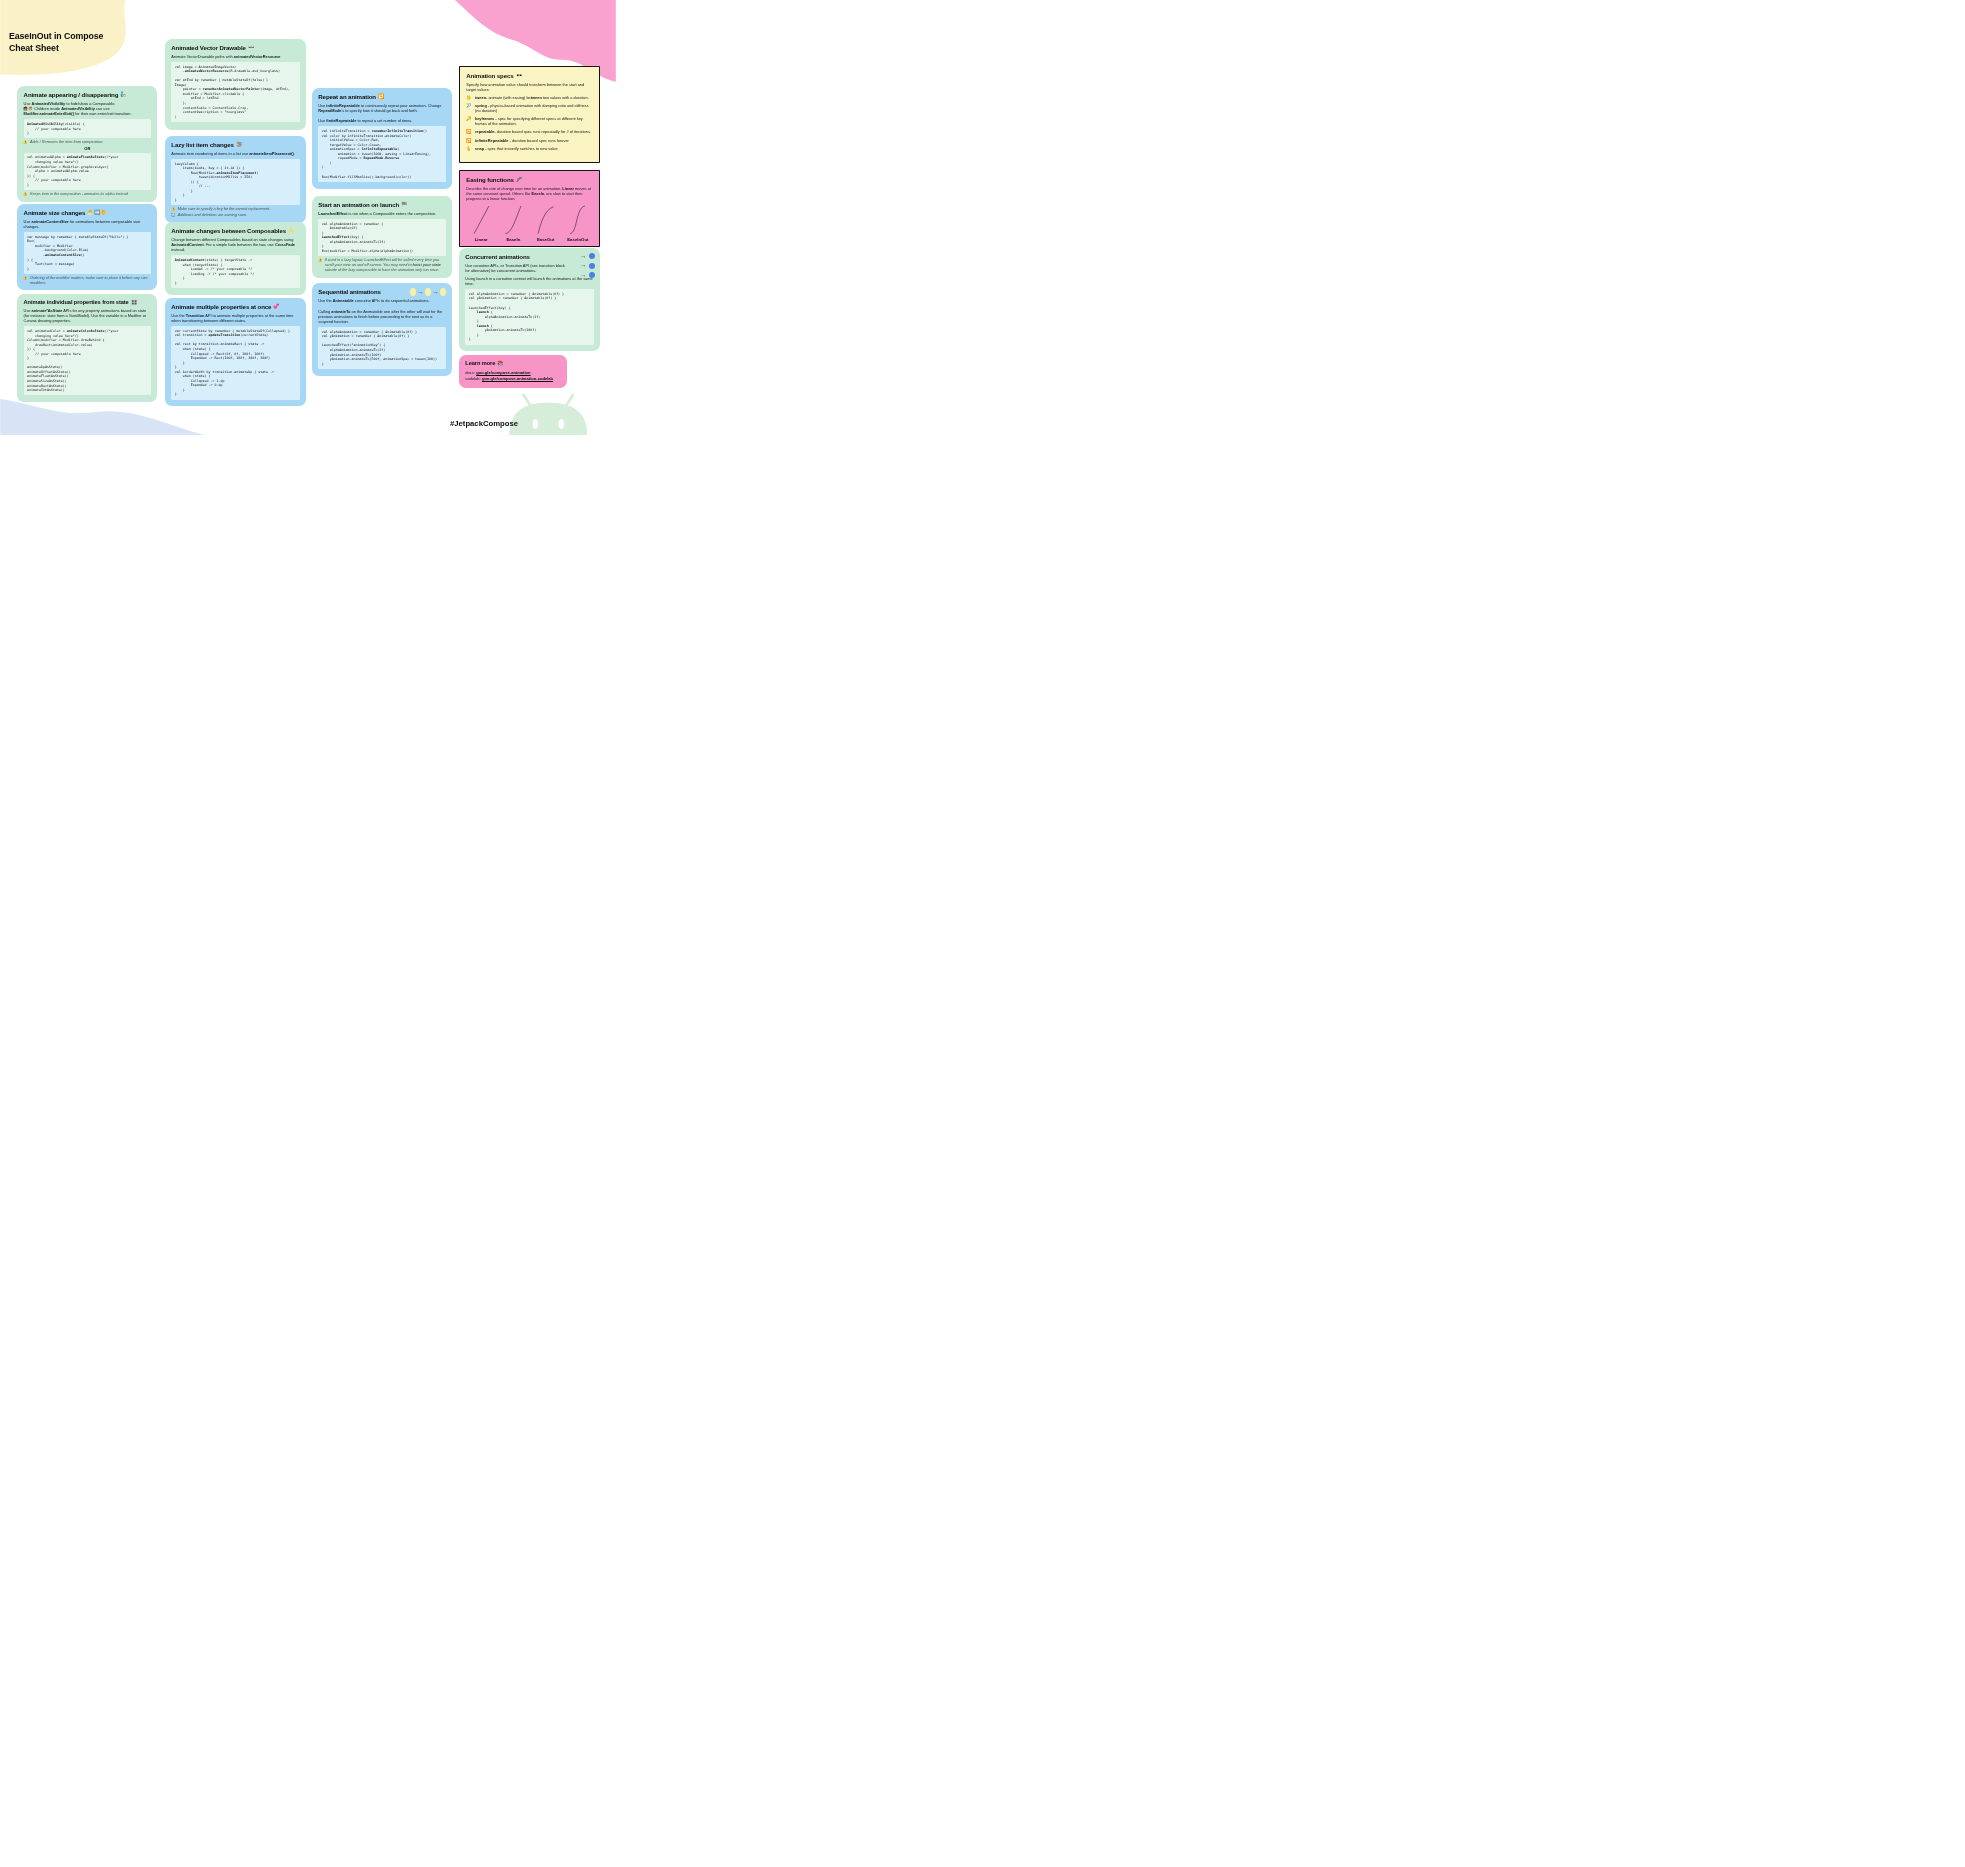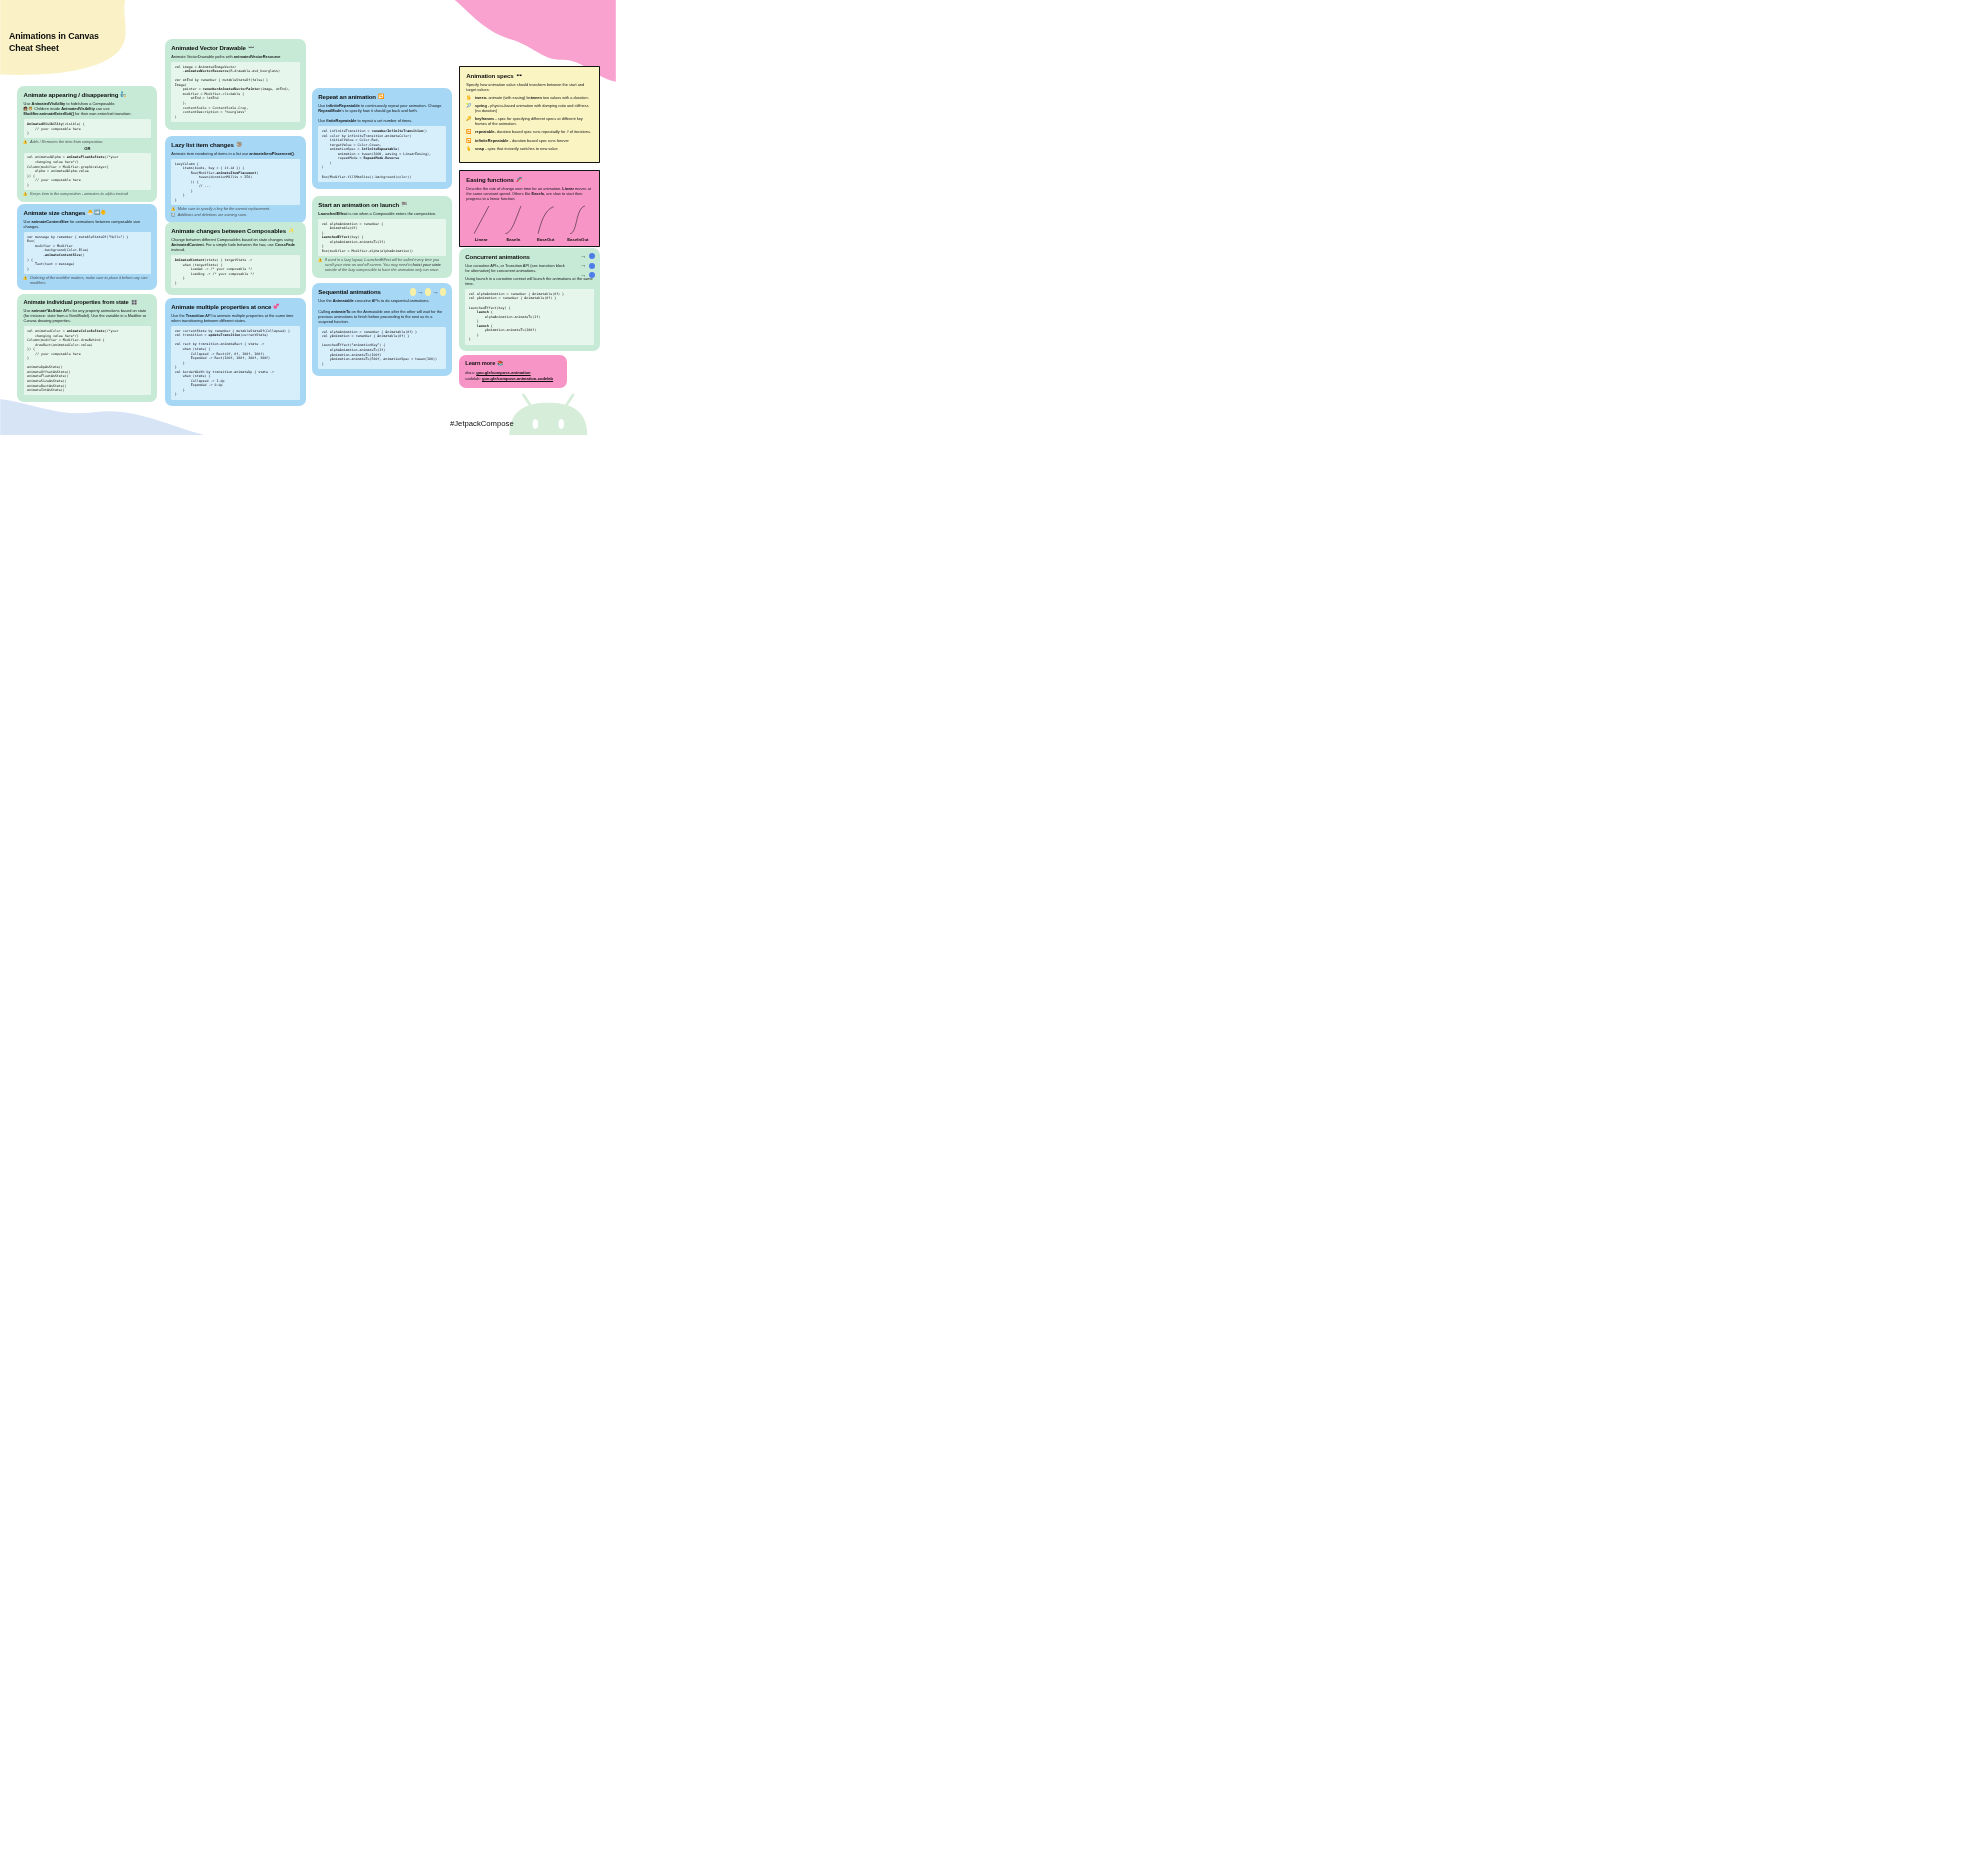--- a/index.html
+++ b/index.html
@@ -1,21 +1,21 @@
 <!DOCTYPE html>
 <html style="font-size:6.3px"><head>
 <meta charset="utf-8">
 <style>
   html,body{margin:0;padding:0;}
   body{width:616px;height:435px;position:relative;background:#ffffff;overflow:hidden;
        font-family:"Liberation Sans",sans-serif;color:#17181a;}
   svg.bg{position:absolute;left:0;top:0;z-index:0;}
   .page-title{position:absolute;left:9px;top:25px;z-index:3;font-size:8.8px;font-weight:700;
       line-height:1.32;letter-spacing:-0.1px;color:#0c0c0c;white-space:pre-line;}
-  .hashtag{position:absolute;left:450px;top:419px;z-index:3;font-size:7.7px;font-weight:400;color:#0c0c0c;}
+  .hashtag{position:absolute;left:450px;top:419px;z-index:3;font-size:7.7px;font-weight:700;color:#0c0c0c;}
   .card{position:absolute;border-radius:7px;padding:4.3px 6.3px 4.7px;box-sizing:border-box;z-index:2;}
   .green{background:#C7EAD7;}
   .blue{background:#A6D7F4;}
   .yellow-b{background:#FAF3C2;border:1px solid #141414;border-radius:0.8px;}
   .pink-b{background:#F895C7;border:1px solid #141414;border-radius:0.8px;}
   .pink{background:#F895C7;}
   .card-title{font-weight:700;font-size:6.1px;letter-spacing:-0.1px;margin:0.8px 0 2.8px;color:#0e0e0e;
       display:flex;align-items:center;gap:2.4px;}
   .t-emoji{font-size:5.1px;line-height:1;}
   .desc{font-size:3.9px;line-height:1.32;margin:0 0 2.8px;white-space:pre-line;}
@@ -55,21 +55,21 @@
   <path fill="#D6E4F6" d="M0,1016 C86,1028 150,1062 240,1050 C340,1036 420,1082 520,1108 L0,1108 Z"></path>
   <g>
     <path fill="#D6EDD9" stroke="#D6EDD9" stroke-width="7" stroke-linecap="round" d="M1355,1040 L1333,1006"></path>
     <path fill="#D6EDD9" stroke="#D6EDD9" stroke-width="7" stroke-linecap="round" d="M1437,1040 L1459,1006"></path>
     <path fill="#D6EDD9" d="M1297,1108 C1297,1044 1340,1026 1396,1026 C1452,1026 1495,1044 1495,1108 Z"></path>
     <ellipse fill="#ffffff" cx="1363" cy="1080" rx="7" ry="12"></ellipse>
     <ellipse fill="#ffffff" cx="1429" cy="1080" rx="7" ry="12"></ellipse>
   </g>
 </svg>
 
-<h1 class="page-title">Animations in Canvas
+<h1 class="page-title">EaseInOut in Compose
 Cheat Sheet</h1>
 
 <section class="card green" style="left:17.3px;top:86px;width:140px;min-height:110px;">
   <h2 class="card-title">
     <span>Animate appearing / disappearing</span>
     <span class="t-emoji">🧞</span>
   </h2>
   <p class="desc"><span>Use </span><b>AnimatedVisibility</b><span> to hide/show a Composable.
 </span><span>👧🏽👦🏼 Children inside </span><b>AnimatedVisibility</b><span> can use </span><b>Modifier.animateEnterExit()</b><span> for their own enter/exit transition.</span></p>
   <pre class="code"><b>AnimatedVisibility</b><span>(visible) {

